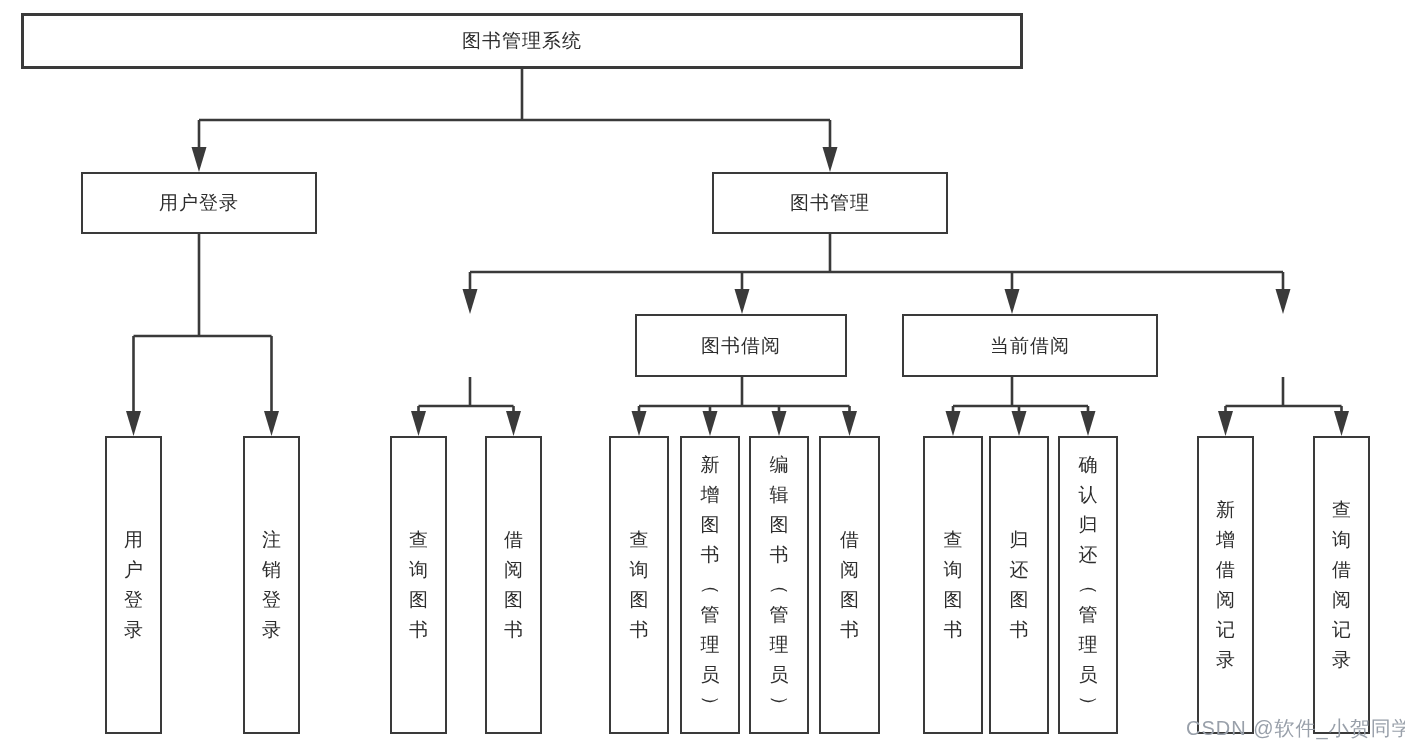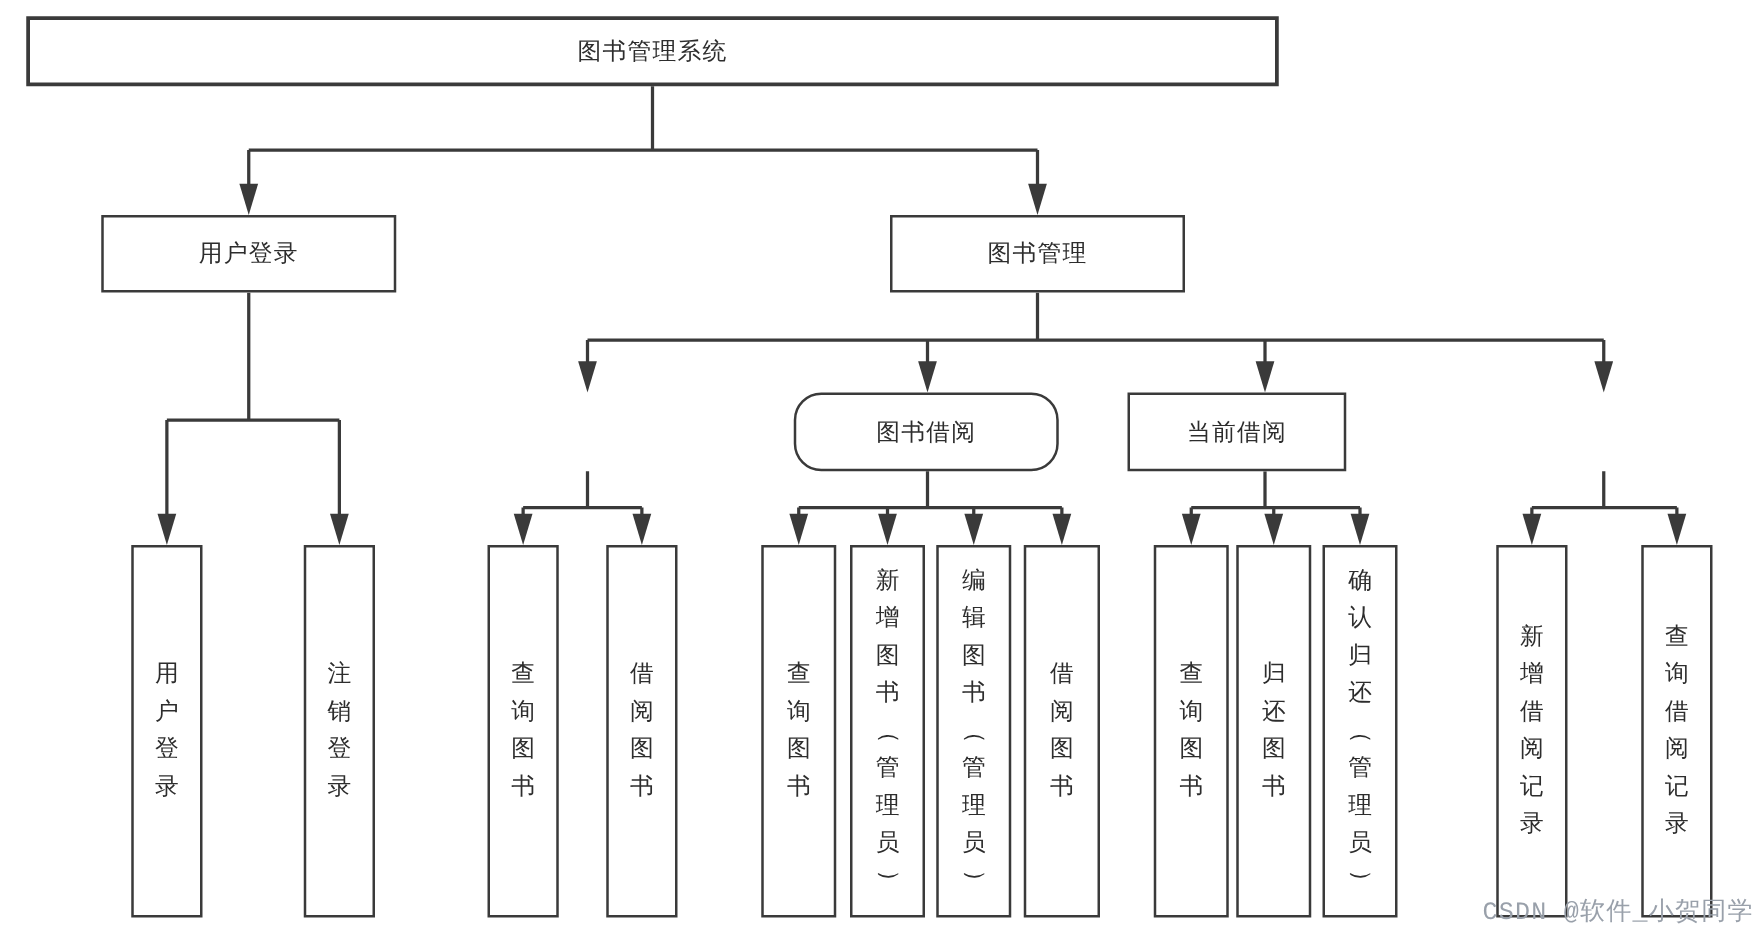--- a/index.html
+++ b/index.html
@@ -1,21 +1,21 @@
 <!DOCTYPE html>
 <html><head>
 <meta charset="utf-8">
 <style>
   html,body{margin:0;padding:0;background:#ffffff;}
   .canvas{
     position:relative;
     width:1405px;height:747px;
     background:#ffffff;
     overflow:hidden;
-    font-family:Liberation Mono, monospace;
+    font-family:Liberation Sans, sans-serif;
     color:#2d2d2d;
   }
   svg.wires{position:absolute;left:0;top:0;z-index:0;}
   .hbox{
     position:absolute;
     box-sizing:border-box;
     background:#ffffff;
     border:2.5px solid #3a3a3a;
     display:flex;align-items:center;justify-content:center;
     font-size:19px;
@@ -84,22 +84,22 @@
         <polygon points="1218,411 1233,411 1225.5,436"></polygon>
         <polygon points="1334,411 1349,411 1341.5,436"></polygon>
       </g>
   </svg>
 
   <div class="hbox root" style="left:21px;top:13px;width:1002px;height:56px;">图书管理系统</div>
 
   <div class="hbox" style="left:712px;top:172px;width:236px;height:62px;">图书管理</div>
   <div class="hbox" style="left:81px;top:172px;width:236px;height:62px;">用户登录</div>
 
-  <div class="hbox" style="left:635px;top:314px;width:212px;height:63px;border-radius:22px;">图书借阅</div>
-  <div class="hbox" style="left:902px;top:314px;width:175px;height:63px;">当前借阅</div>
+  <div class="hbox" style="left:635px;top:314px;width:212px;height:63px;">图书借阅</div>
+  <div class="hbox" style="left:902px;top:314px;width:256px;height:63px;">当前借阅</div>
 
   <div class="vbox" style="left:105px;width:57px;">
     <span class="vtext">
         <span class="vchar">用</span>
         <span class="vchar">户</span>
         <span class="vchar">登</span>
         <span class="vchar">录</span>
       </span>
   </div>
   <div class="vbox" style="left:243px;width:57px;">

